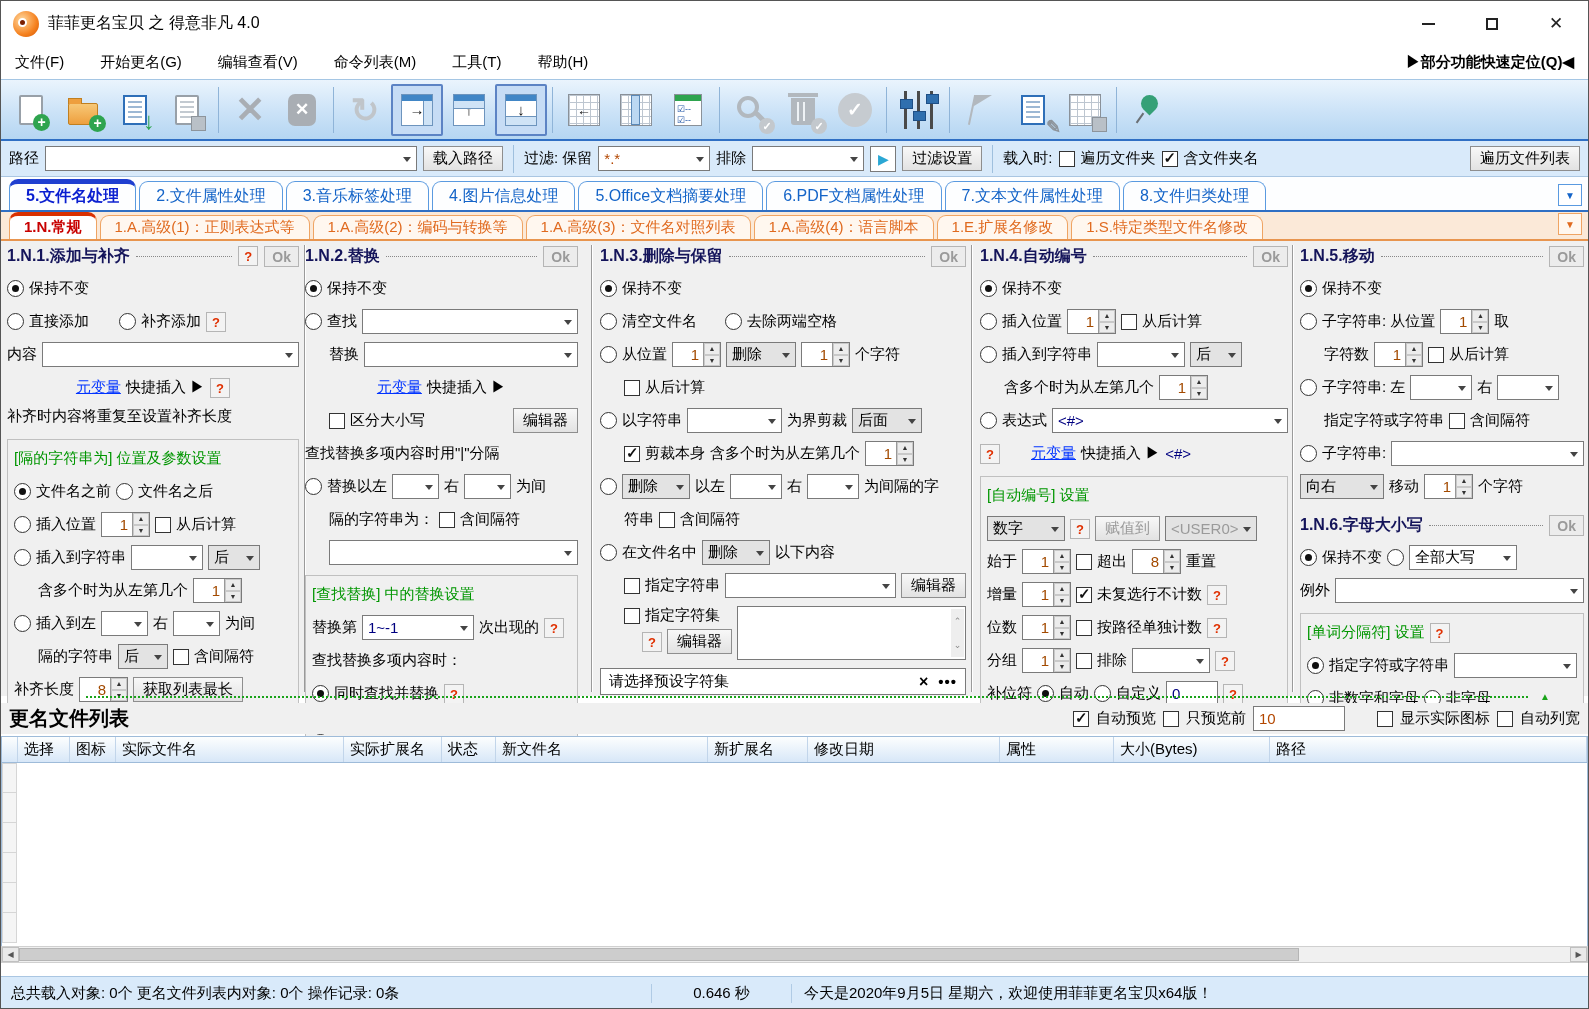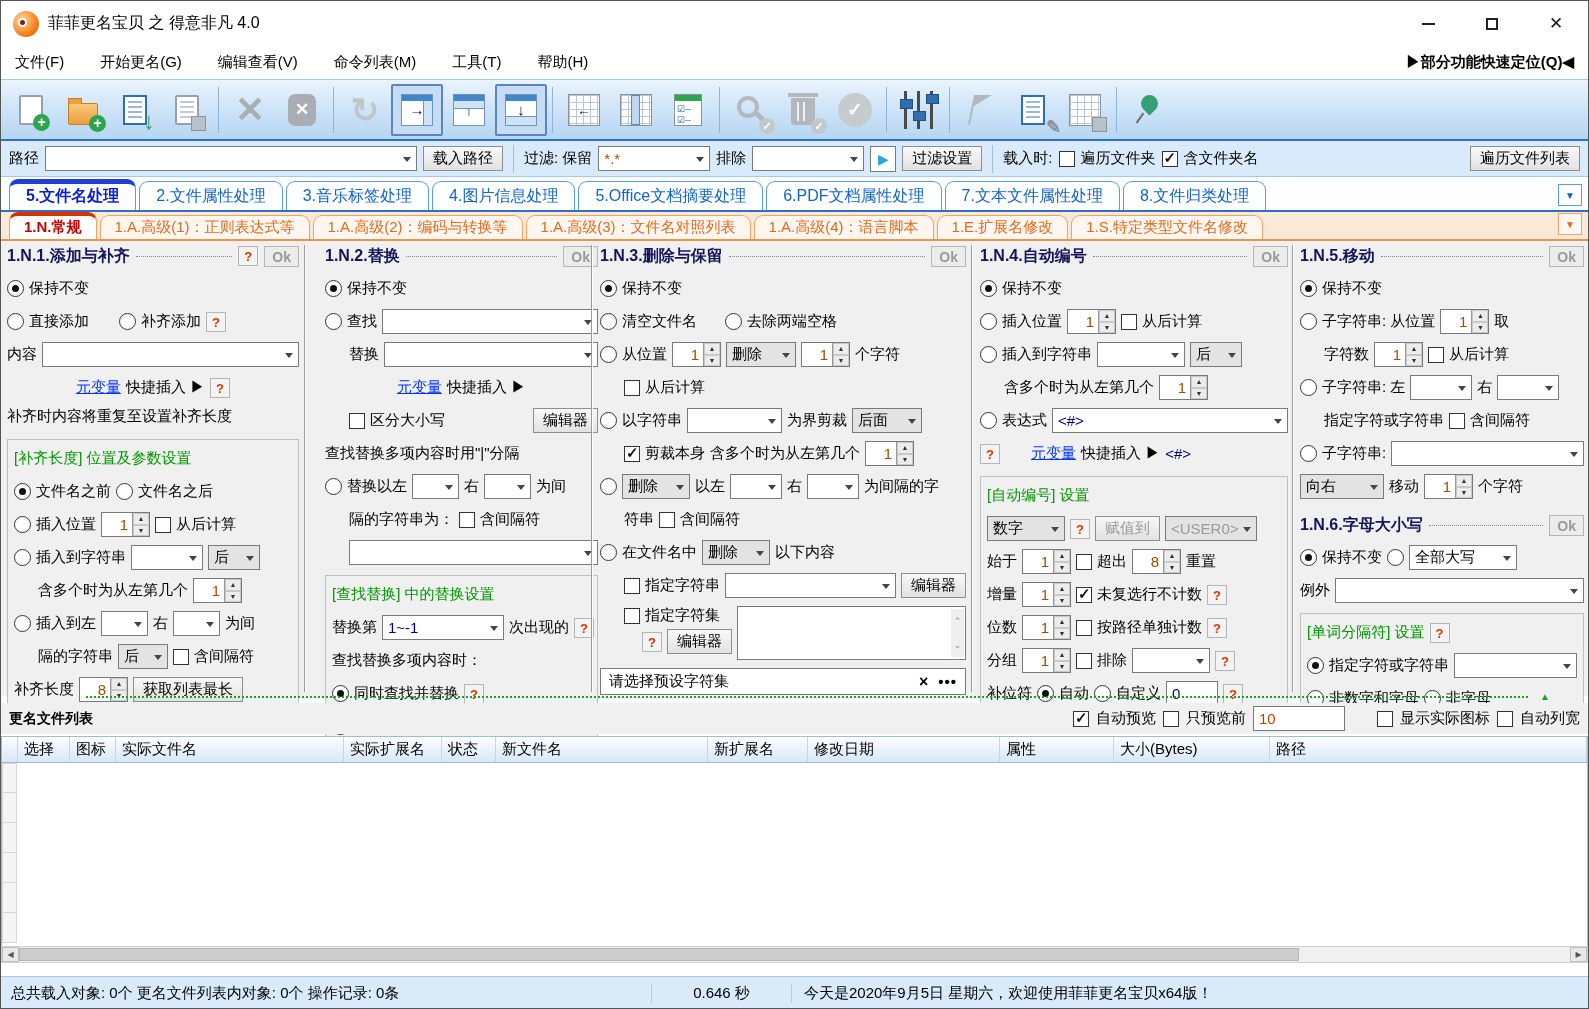--- a/index.html
+++ b/index.html
@@ -109,21 +109,21 @@
   .inputbox{display:inline-flex;align-items:center;background:#fff;border:1px solid #7a7a7a;height:25px;padding:0 5px;flex:none;}
   .ta{background:#fff;border:1px solid #7a7a7a;height:54px;position:relative;flex:1;}
   .ta::after{content:"⌃\A⌄";white-space:pre;position:absolute;right:1px;top:2px;font-size:9px;color:#888;line-height:24px;text-align:center;width:13px;background:#eee;}
   .preset{display:flex;align-items:center;border:1px solid #7a7a7a;background:#fff;height:27px;padding:0 8px;gap:10px;}
   .preset .px{margin-left:auto;font-weight:bold;font-size:16px;}
   .preset .pm{letter-spacing:1px;font-weight:bold;}
   
   .split{position:absolute;top:695px;left:85px;right:60px;height:5px;border-top:2px dotted #19a319;}
   .split::after{content:"▲";position:absolute;right:-22px;top:-7px;color:#19a319;font-size:10px;}
   .listbar{position:absolute;top:702px;left:0;right:0;height:31px;background:#f0f0f0;display:flex;align-items:center;padding:0 8px;gap:8px;}
-  .listbar .ttl{font-weight:bold;font-size:14px;}
+  .listbar .ttl{font-weight:bold;font-size:20px;}
   .thead{position:absolute;top:735px;left:0;right:0;height:27px;display:flex;background:linear-gradient(#fdfefe,#d7e7f8);border:1px solid #9ebbd9;}
   .th{border-right:1px solid #c2d5ea;padding:3px 6px;font-size:15px;white-space:nowrap;overflow:hidden;flex:none;}
   .tbody{position:absolute;top:762px;left:0;right:0;height:183px;background:#fff;border-left:1px solid #9ebbd9;border-right:1px solid #9ebbd9;}
   .rowhdr{position:absolute;left:0;top:0;width:15px;}
   .rowhdr div{height:30px;background:#f5f5f5;border:1px solid #d6d6d6;border-top:none;}
   .rowhdr div:first-child{border-top:1px solid #d6d6d6;}
   .hscroll{position:absolute;top:945px;left:0;right:0;height:17px;background:#f0f0f0;border:1px solid #d0d0d0;display:flex;align-items:stretch;}
   .harrow{width:17px;background:#e9e9e9;border:1px solid #c0c0c0;font-size:8px;color:#555;display:flex;align-items:center;justify-content:center;flex:none;}
   .hthumb{width:1280px;background:#cdcdcd;border:1px solid #b5b5b5;margin:1px 0;}
   
@@ -343,21 +343,21 @@
       <div class="prow tight" style="justify-content:center">
           <span class="lnk">元变量</span>
           <span>快捷插入 ▶</span>
           <span class="hq">?</span>
         </div>
       <div class="prow tight">
           <span>补齐时内容将重复至设置补齐长度</span>
         </div>
       <div class="gbox">
         <div class="prow tight">
-            <span class="grp">[补齐长度] 位置及参数设置</span>
+            <span class="grp">[隔的字符串为] 位置及参数设置</span>
           </div>
         <div class="prow">
             <span class="rb on"></span>
             <span>文件名之前</span>
             <span class="rb"></span>
             <span>文件名之后</span>
           </div>
         <div class="prow">
             <span class="rb"></span>
             <span>插入位置</span>
@@ -425,21 +425,21 @@
                 <i>▼</i>
               </i>
             </span>
             <span class="btn">获取列表最长</span>
           </div>
       </div>
     </div>
 
     <span class="psep" style="left:303px"></span>
 
-    <div class="panel" style="left:324px;width:273px">
+    <div class="panel" style="left:304px;width:273px">
       <div class="phead">
           <span>1.N.2.替换</span>
           <span class="dots"></span>
           <span class="okbtn">Ok</span>
         </div>
       <div class="prow">
           <span class="rb on"></span>
           <span>保持不变</span>
         </div>
       <div class="prow">
@@ -493,21 +493,21 @@
             <i class="cv"></i>
             <i class="ca"></i>
           </span>
         </div>
       <div class="gbox">
         <div class="prow tight">
             <span class="grp">[查找替换] 中的替换设置</span>
           </div>
         <div class="prow">
             <span>替换第</span>
-            <span class="combo" style="width:122px">
+            <span class="combo" style="width:112px">
               <i class="cv navy">1~-1</i>
               <i class="ca"></i>
             </span>
             <span>次出现的</span>
             <span class="hq">?</span>
           </div>
         <div class="prow tight">
             <span>查找替换多项内容时：</span>
           </div>
         <div class="prow">

